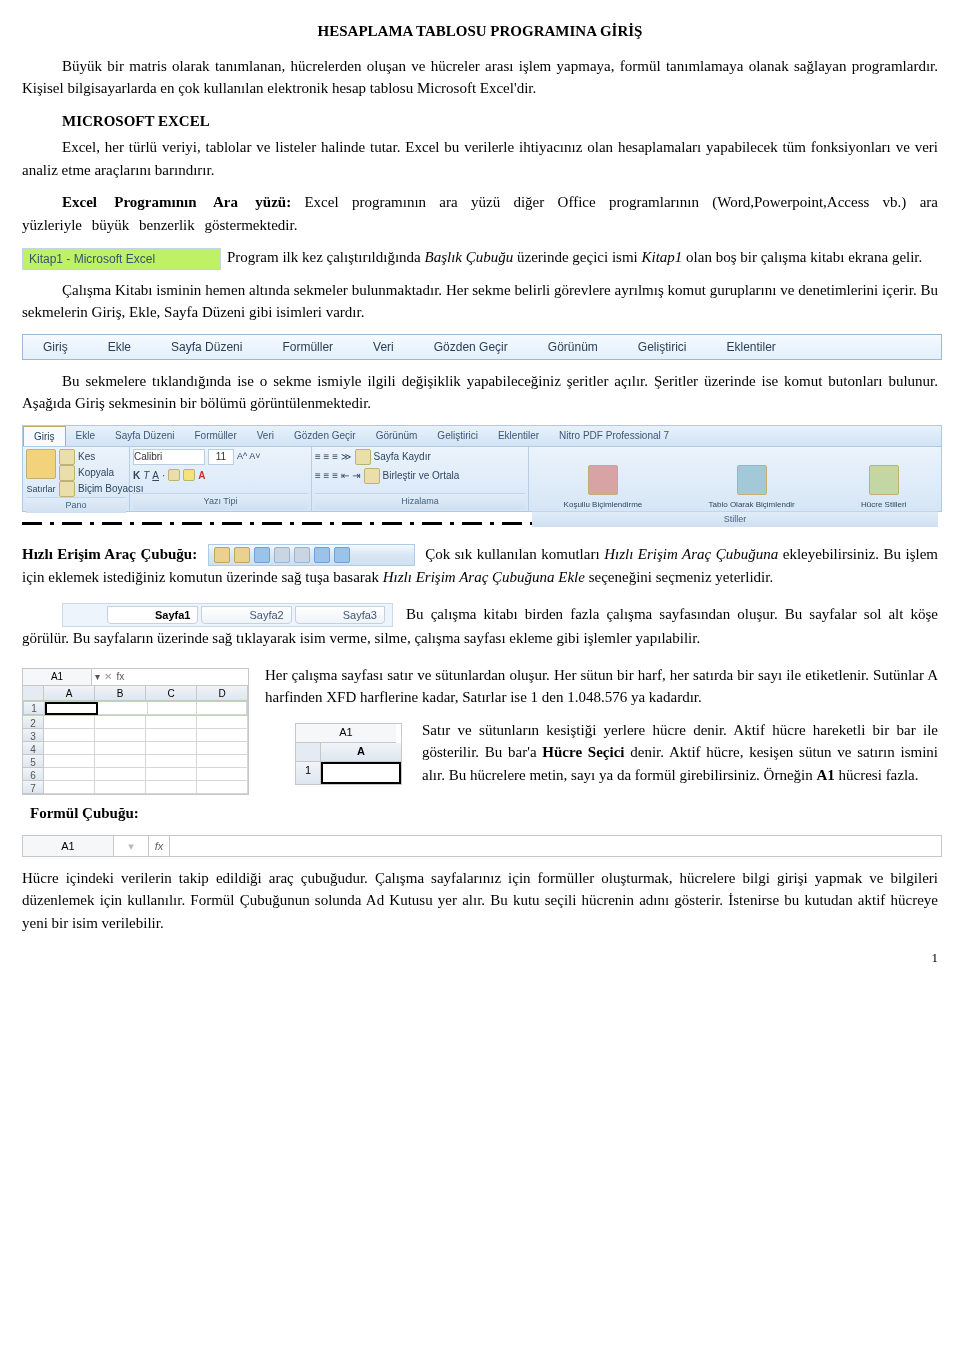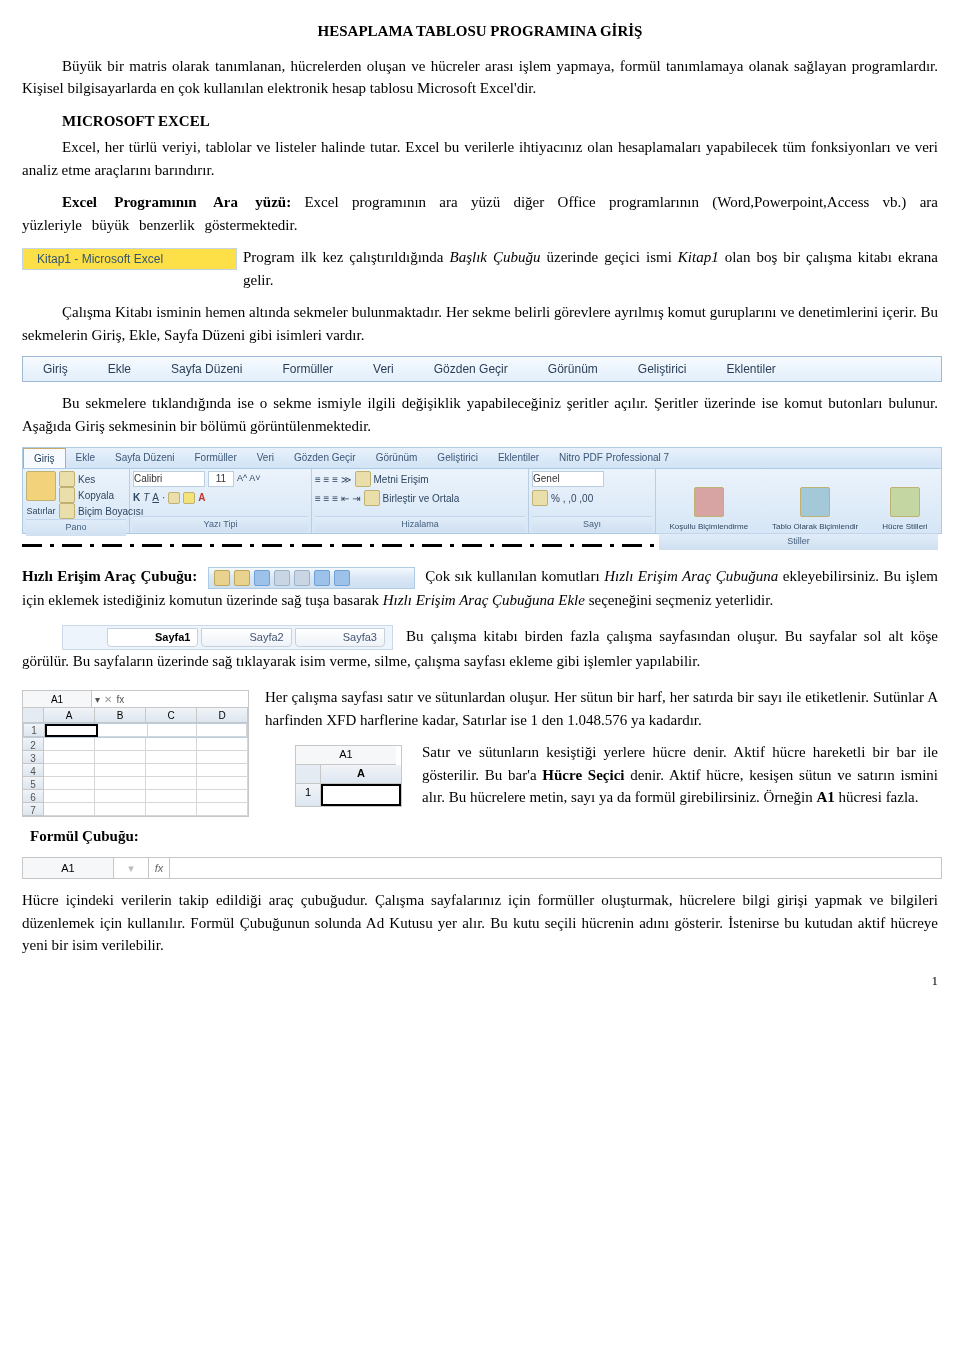--- a/index.html
+++ b/index.html
@@ -20,28 +20,28 @@
   }
   p { margin: 0 0 10px 0; text-align: justify; }
   .indent { text-indent: 40px; }
   .bold { font-weight: bold; }
   .italic { font-style: italic; }
   .section-head { font-weight: bold; text-indent: 40px; margin-bottom: 4px;}
   .wide { word-spacing: 10px; }
   .wide2 { word-spacing: 6px; }
   .titlebar-img {
     display: inline-block;
-    background: #fde047;
+    background: #bef264;
     border: 1px solid #c5d4e2;
     width: 185px;
     height: 20px;
     font-family: "Segoe UI", Tahoma, sans-serif;
     font-size: 12px;
     color: #33556f;
-    padding: 0 14px;
+    padding: 0 6px;
     line-height: 20px;
     vertical-align: middle;
     margin: 2px 6px 0 0;
   }
   
   .tabs-strip {
     width: 918px;
     height: 24px;
     background: linear-gradient(#f5faff, #e3effb);
     border: 1px solid #9fb9d4;
@@ -275,43 +275,32 @@
       </div>
       <div class="glabel">Yazı Tipi</div>
     </div>
 
     <div class="rgroup" style="width:210px;">
       <div>
         <div class="gline">
           <span>≡ ≡ ≡</span>
             <span>≫</span>
           <span class="ic"></span>
-            <span>Metni Erişim</span>
+            <span>Sayfa Kaydır</span>
         </div>
         <div class="gline" style="margin-top:3px;">
           <span>≡ ≡ ≡</span>
             <span>⇤ ⇥</span>
           <span class="ic"></span>
             <span>Birleştir ve Ortala</span>
         </div>
       </div>
       <div class="glabel">Hizalama</div>
     </div>
 
-    <div class="rgroup" style="width:120px;">
-      <div>
-        <div class="gline">
-            <span class="sel" style="width:70px;">Genel</span>
-          </div>
-        <div class="gline" style="margin-top:3px;">
-          <span class="ic"></span>% , ,0 ,00
-        </div>
-      </div>
-      <div class="glabel">Sayı</div>
-    </div>
 
     <div class="rgroup" style="flex:1;border-right:none;margin-top:16px;">
       <div class="gline" style="justify-content:space-around;">
         <div style="text-align:center;"><span class="ic big" style="background:#d7a3a3;"></span><div style="font-size:8px;">Koşullu Biçimlendirme</div></div>
         <div style="text-align:center;"><span class="ic big" style="background:#a3c8d7;"></span><div style="font-size:8px;">Tablo Olarak Biçimlendir</div></div>
         <div style="text-align:center;"><span class="ic big" style="background:#c4d7a3;"></span><div style="font-size:8px;">Hücre Stilleri</div></div>
       </div>
       <div class="glabel">Stiller</div>
     </div>
   </div>

